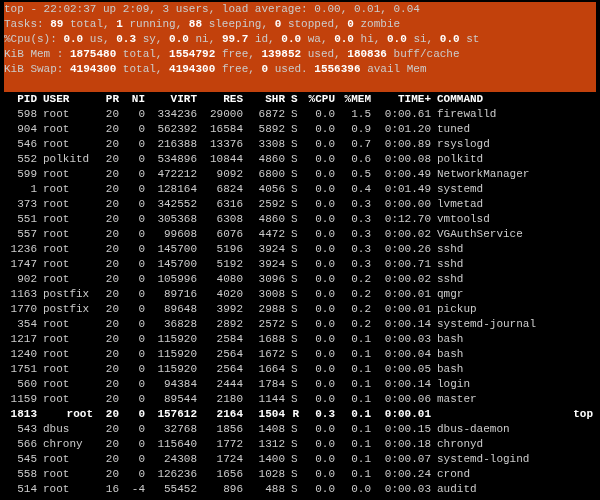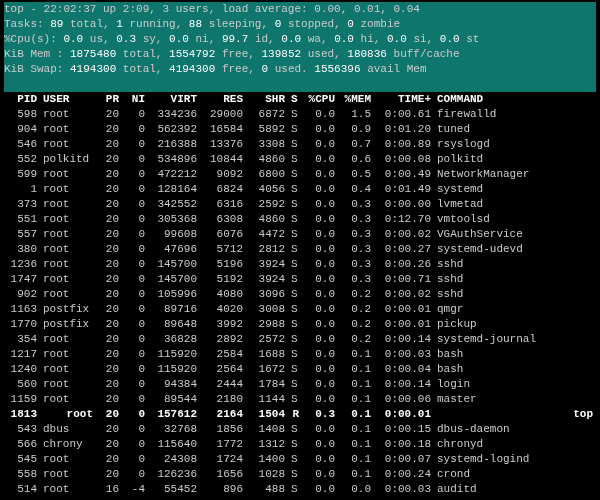--- a/index.html
+++ b/index.html
@@ -8,22 +8,22 @@
     background: #000;
     color: #ccc;
     font-family: "Courier New", monospace;
     font-size: 11px;
     line-height: 15px;
     width: 600px;
     height: 500px;
     overflow: hidden;
   }
   .term { padding: 2px 4px; }
-  .b { font-weight: normal; color: #fff; }
-  .hdr { background: #0f766e; color: #ccc; }
+  .b { font-weight: bold; color: #fff; }
+  .hdr { background: #c2410c; color: #ccc; }
   table { border-collapse: collapse; width: 100%; table-layout: fixed; }
   td, th { padding: 0 3px; white-space: nowrap; overflow: hidden; }
   th { font-weight: bold; color: #fff; text-align: right; }
   th.l { text-align: left; margin-top: 16px; }
   td { text-align: right; }
   td.l { text-align: left; }
   .colhead { color: #fff; font-weight: bold; }
   .highlight .b, .highlight td { font-weight: bold; color:#fff;text-align:right;}
 </style>
 </head>
@@ -201,34 +201,20 @@
           <td>99608</td>
           <td>6076</td>
           <td>4472</td>
           <td class="l">S</td>
           <td>0.0</td>
           <td>0.3</td>
           <td>0:00.02</td>
           <td class="l">VGAuthService</td>
         </tr>
         <tr>
-          <td>380</td>
-          <td class="l">root</td>
-          <td>20</td>
-          <td>0</td>
-          <td>47696</td>
-          <td>5712</td>
-          <td>2812</td>
-          <td class="l">S</td>
-          <td>0.0</td>
-          <td>0.3</td>
-          <td>0:00.27</td>
-          <td class="l">systemd-udevd</td>
-        </tr>
-        <tr>
           <td>1236</td>
           <td class="l">root</td>
           <td>20</td>
           <td>0</td>
           <td>145700</td>
           <td>5196</td>
           <td>3924</td>
           <td class="l">S</td>
           <td>0.0</td>
           <td>0.3</td>
@@ -324,20 +310,34 @@
           <td class="l">root</td>
           <td>20</td>
           <td>0</td>
           <td>115920</td>
           <td>2564</td>
           <td>1672</td>
           <td class="l">S</td>
           <td>0.0</td>
           <td>0.1</td>
           <td>0:00.04</td>
+          <td class="l">bash</td>
+        </tr>
+        <tr>
+          <td>1751</td>
+          <td class="l">root</td>
+          <td>20</td>
+          <td>0</td>
+          <td>115920</td>
+          <td>2564</td>
+          <td>1664</td>
+          <td class="l">S</td>
+          <td>0.0</td>
+          <td>0.1</td>
+          <td>0:00.05</td>
           <td class="l">bash</td>
         </tr>
         <tr>
           <td>560</td>
           <td class="l">root</td>
           <td>20</td>
           <td>0</td>
           <td>94384</td>
           <td>2444</td>
           <td>1784</td>

